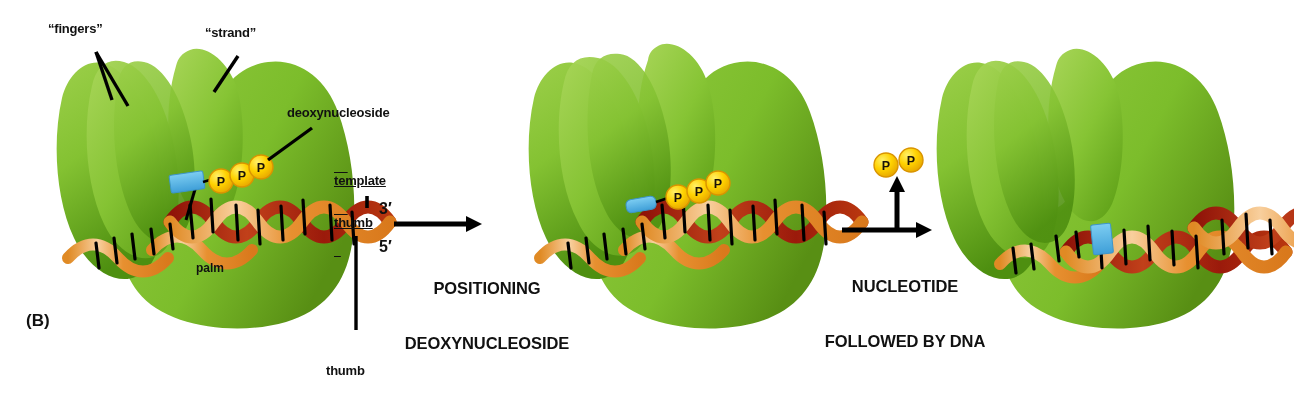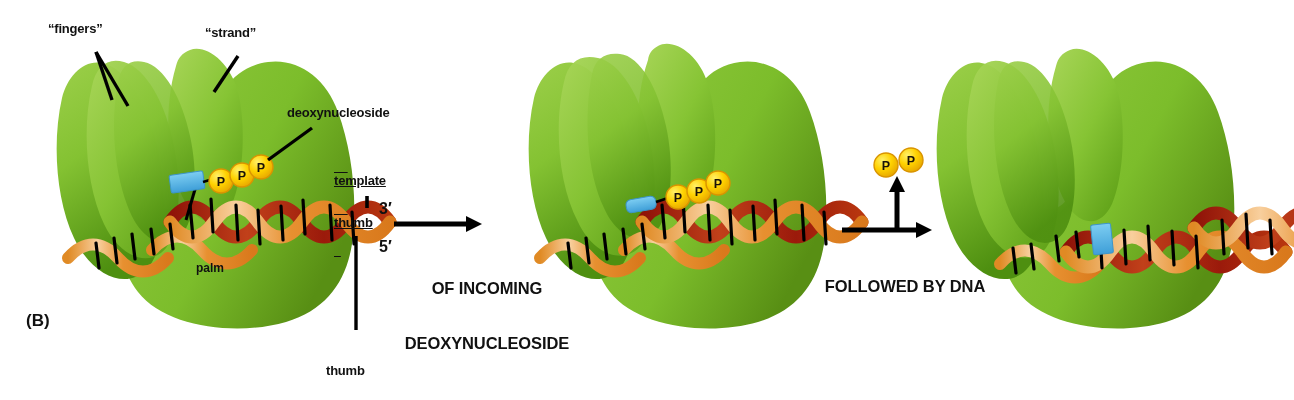--- a/index.html
+++ b/index.html
@@ -269,23 +269,24 @@
   <div class="lbl lbl-palm" style="left:196px;top:262px;">palm</div>
 
   <div class="lbl lbl-lower" style="left:326px;top:336px;">
     <div>thumb</div>
     
   </div>
 
   <div class="lbl lbl-panel" style="left:26px;top:312px;">(B)</div>
 
   <div class="lbl lbl-caps" style="left:392px;top:242px;width:190px;">
-    <div>OF INCOMING</div>
+    <div>POSITIONING</div>
     <div>DEOXYNUCLEOSIDE</div>
     
   </div>
 
   <div class="lbl lbl-caps" style="left:810px;top:240px;width:190px;">
+    <div>NUCLEOTIDE</div>
     <div>FOLLOWED BY DNA</div>
     
   </div>
 
 </div>
 
 </body></html>

